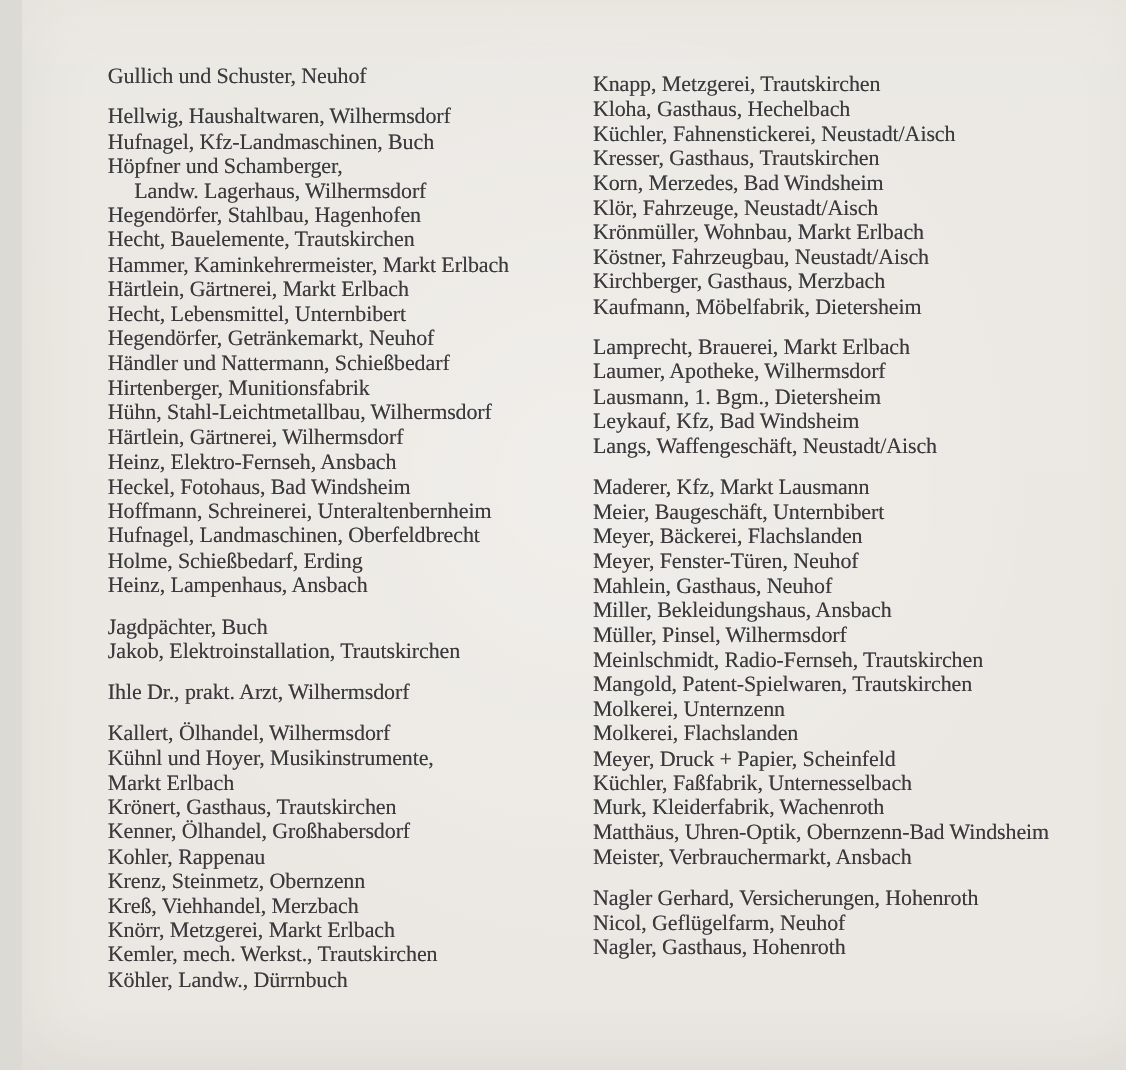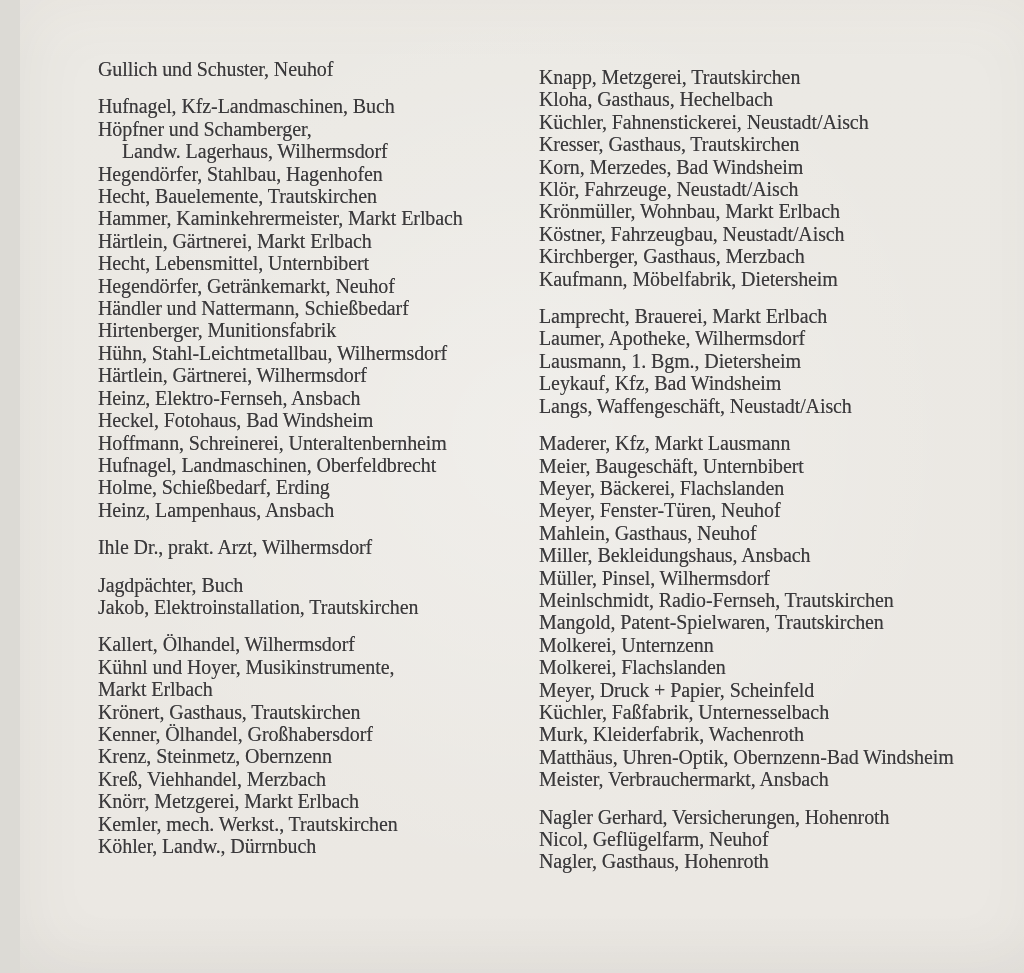--- a/index.html
+++ b/index.html
@@ -37,20 +37,21 @@
 </style>
 </head>
 <body>
 
 <div class="page">
   <div class="column col-left">
       <div class="group">
         <div class="line">Gullich und Schuster, Neuhof</div>
       </div>
       <div class="group">
+        <div class="line">Hellwig, Haushaltwaren, Wilhermsdorf</div>
         <div class="line">Hufnagel, Kfz-Landmaschinen, Buch</div>
         <div class="line">Höpfner und Schamberger,</div>
         <div class="line indent">Landw. Lagerhaus, Wilhermsdorf</div>
         <div class="line">Hegendörfer, Stahlbau, Hagenhofen</div>
         <div class="line">Hecht, Bauelemente, Trautskirchen</div>
         <div class="line">Hammer, Kaminkehrermeister, Markt Erlbach</div>
         <div class="line">Härtlein, Gärtnerei, Markt Erlbach</div>
         <div class="line">Hecht, Lebensmittel, Unternbibert</div>
         <div class="line">Hegendörfer, Getränkemarkt, Neuhof</div>
         <div class="line">Händler und Nattermann, Schießbedarf</div>
@@ -58,32 +59,33 @@
         <div class="line">Hühn, Stahl-Leichtmetallbau, Wilhermsdorf</div>
         <div class="line">Härtlein, Gärtnerei, Wilhermsdorf</div>
         <div class="line">Heinz, Elektro-Fernseh, Ansbach</div>
         <div class="line">Heckel, Fotohaus, Bad Windsheim</div>
         <div class="line">Hoffmann, Schreinerei, Unteraltenbernheim</div>
         <div class="line">Hufnagel, Landmaschinen, Oberfeldbrecht</div>
         <div class="line">Holme, Schießbedarf, Erding</div>
         <div class="line">Heinz, Lampenhaus, Ansbach</div>
       </div>
       <div class="group">
-        <div class="line">Ihle Dr., prakt. Arzt, Wilhermsdorf</div>
+        <div class="line">Jagdpächter, Buch</div>
+        <div class="line">Jakob, Elektroinstallation, Trautskirchen</div>
       </div>
       <div class="group">
-        <div class="line">Jagdpächter, Buch</div>
-        <div class="line">Jakob, Elektroinstallation, Trautskirchen</div>
+        <div class="line">Ihle Dr., prakt. Arzt, Wilhermsdorf</div>
       </div>
       <div class="group">
         <div class="line">Kallert, Ölhandel, Wilhermsdorf</div>
         <div class="line">Kühnl und Hoyer, Musikinstrumente,</div>
         <div class="line">Markt Erlbach</div>
         <div class="line">Krönert, Gasthaus, Trautskirchen</div>
         <div class="line">Kenner, Ölhandel, Großhabersdorf</div>
+        <div class="line">Kohler, Rappenau</div>
         <div class="line">Krenz, Steinmetz, Obernzenn</div>
         <div class="line">Kreß, Viehhandel, Merzbach</div>
         <div class="line">Knörr, Metzgerei, Markt Erlbach</div>
         <div class="line">Kemler, mech. Werkst., Trautskirchen</div>
         <div class="line">Köhler, Landw., Dürrnbuch</div>
       </div>
     </div>
   <div class="column col-right">
       <div class="group">
         <div class="line">Knapp, Metzgerei, Trautskirchen</div>

